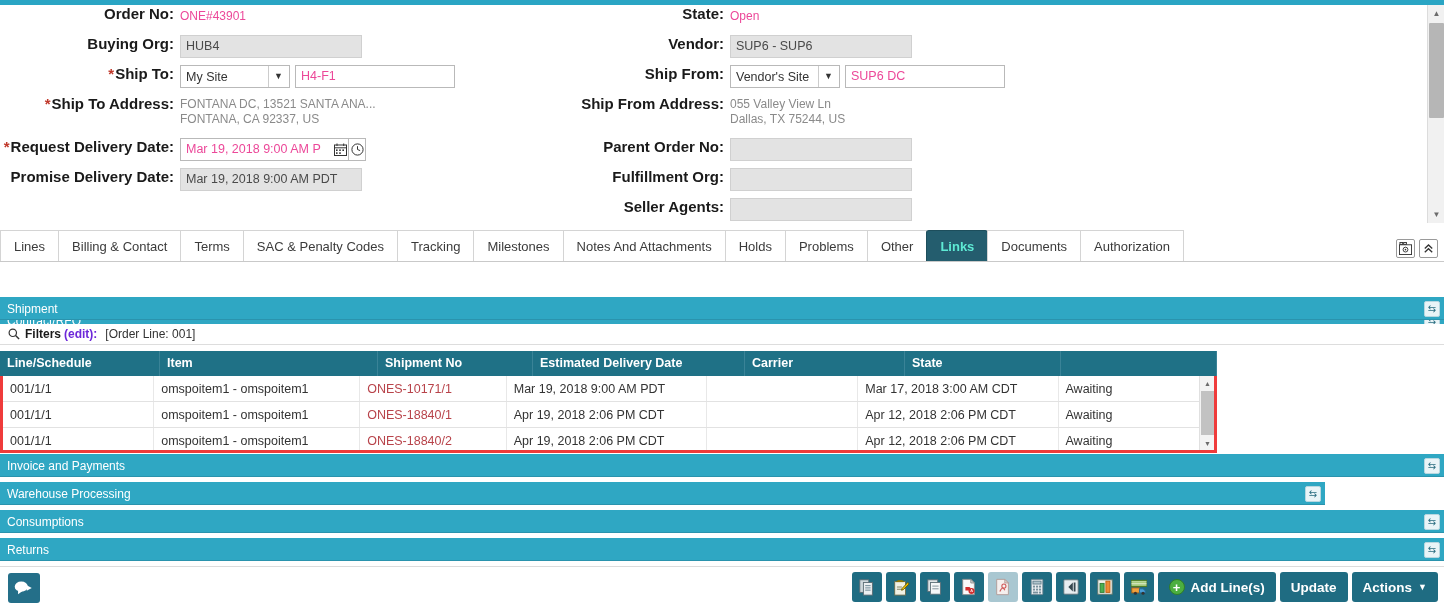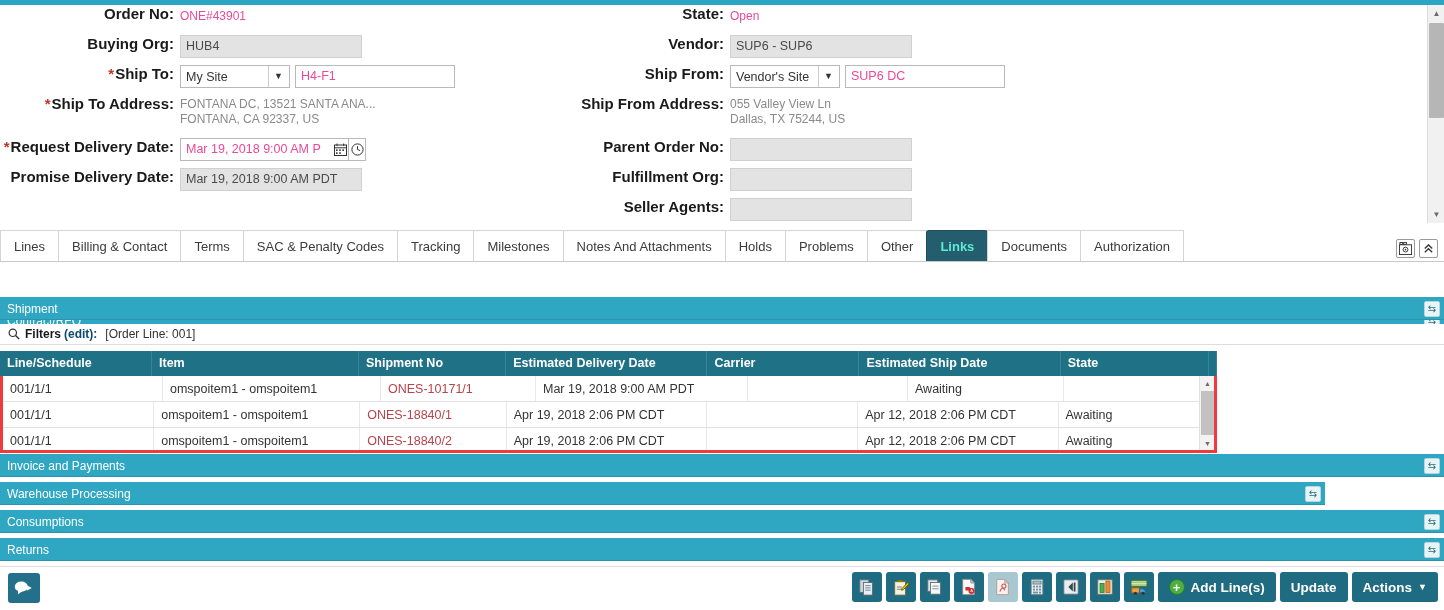--- a/index.html
+++ b/index.html
@@ -210,21 +210,21 @@
     position: absolute; top: 324px; left: 0;
     width: 1444px; height: 21px;
     background: #fff;
     display: flex; align-items: center;
     padding-left: 8px;
     font-size: 12px;
     border-bottom: 1px solid #ddd;
   }
   .filters .mag { margin-right: 5px; display: flex; align-items: center; }
   .filters b { font-weight: bold; color: #1a1a1a; }
-  .filters .edit { color: #0c4a6e; font-weight: bold; }
+  .filters .edit { color: #6d28d9; font-weight: bold; }
   .filters .crit { margin-left: 8px; color: #333; }
 
   
   .tbl-wrap {
     position: absolute; top: 351px; left: 0;
     width: 1217px; height: 102px;
     background: #fff;
   }
   .tbl-head {
     display: flex;
@@ -525,32 +525,32 @@
     <span class="crit">[Order Line: 001]</span>
   </div>
 
   <div class="tbl-wrap">
     <div class="tbl-head">
       <div class="th c1">Line/Schedule</div>
       <div class="th c2">Item</div>
       <div class="th c3">Shipment No</div>
       <div class="th c4">Estimated Delivery Date</div>
       <div class="th c5">Carrier</div>
-      <div class="th c6">Estimated Ship Date</div>
       <div class="th c7">State</div>
       <div class="th c8"></div>
     </div>
     <div class="tbl-body">
 
       <div class="tr">
         <div class="td c1">001/1/1</div>
         <div class="td c2">omspoitem1 - omspoitem1</div>
         <div class="td c3 link">ONES-10171/1</div>
         <div class="td c4">Mar 19, 2018 9:00 AM PDT</div>
         <div class="td c5"></div>
+        <div class="td c6">Mar 17, 2018 3:00 AM CDT</div>
         <div class="td c7">Awaiting</div>
         <div class="td c8"></div>
       </div>
 
       <div class="tr">
         <div class="td c1">001/1/1</div>
         <div class="td c2">omspoitem1 - omspoitem1</div>
         <div class="td c3 link">ONES-18840/1</div>
         <div class="td c4">Apr 19, 2018 2:06 PM CDT</div>
         <div class="td c5"></div>

